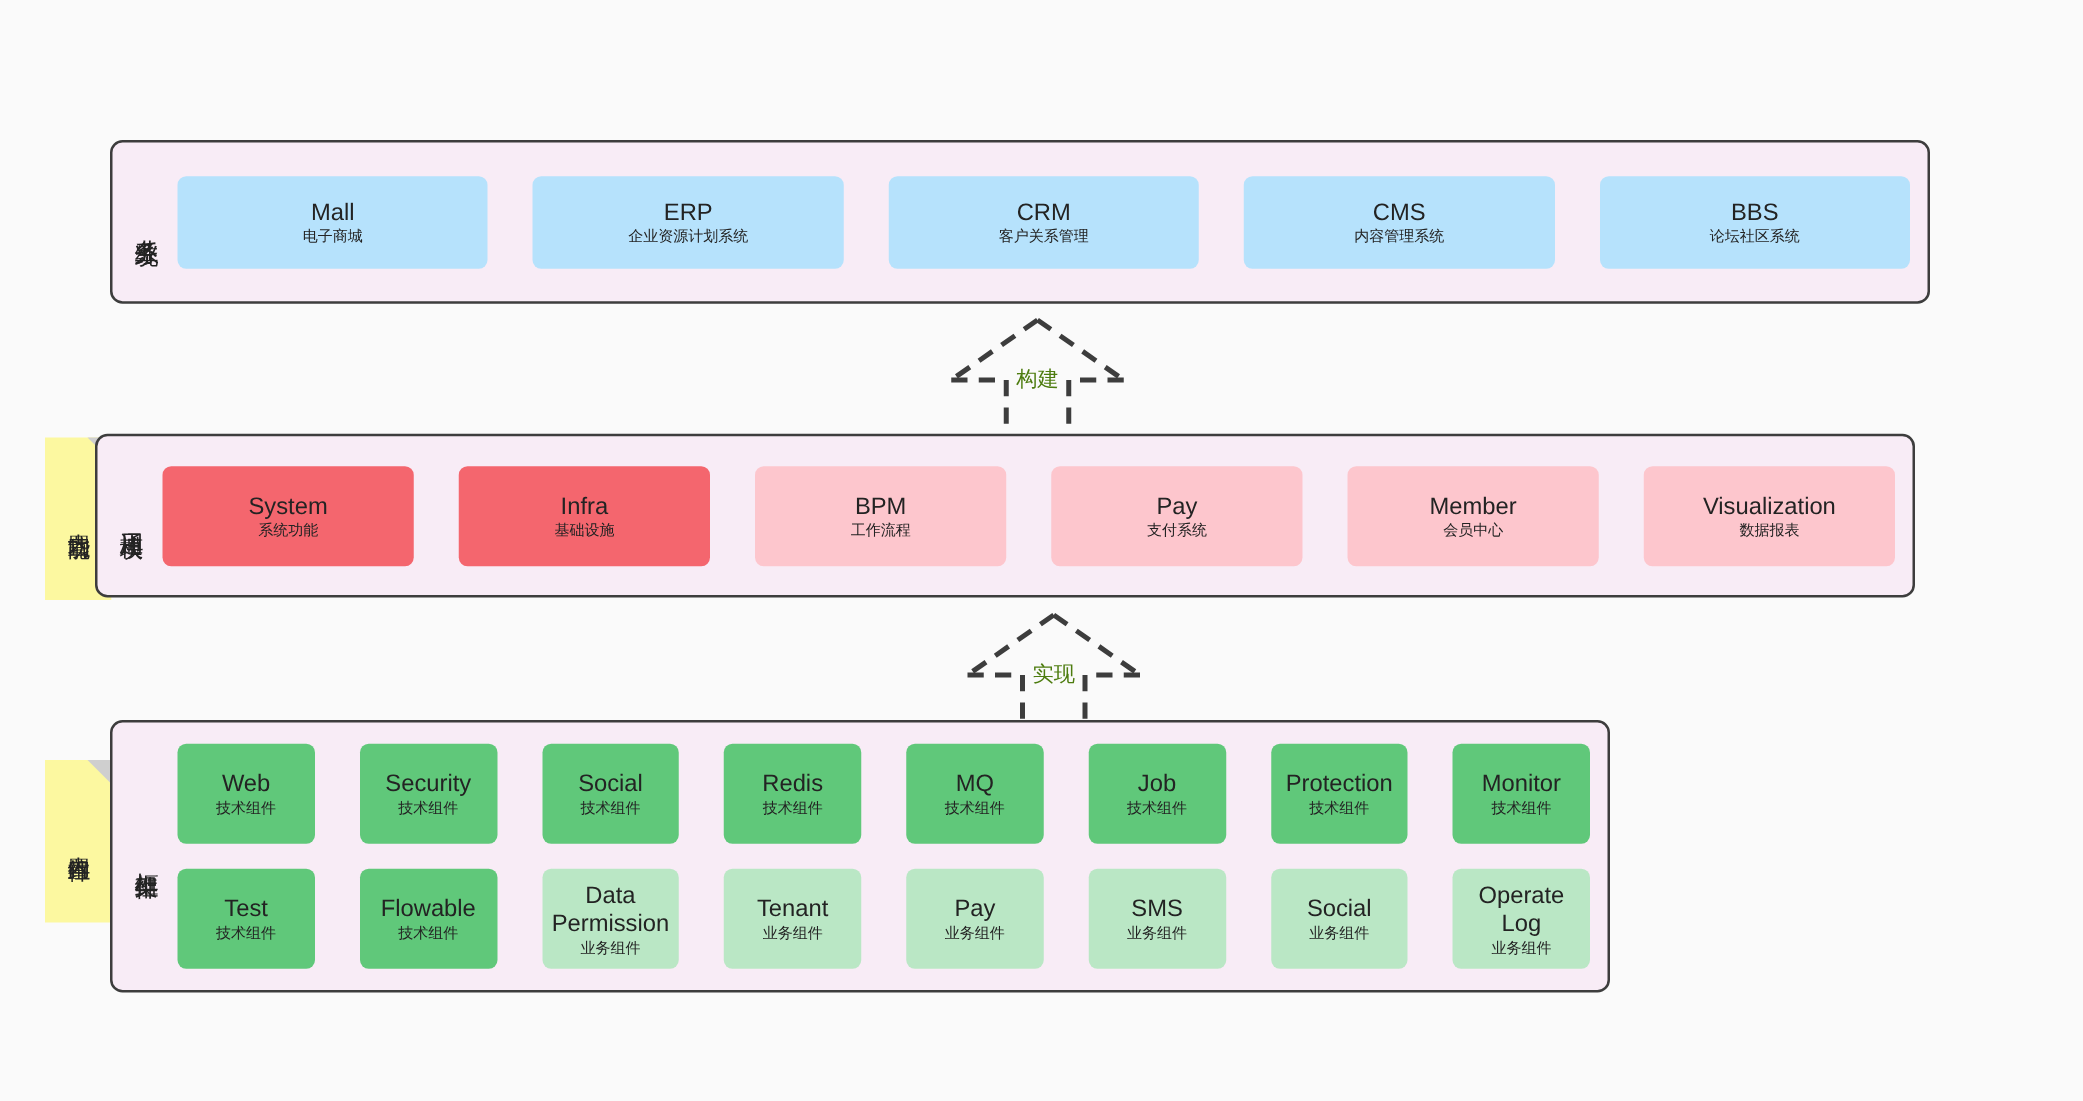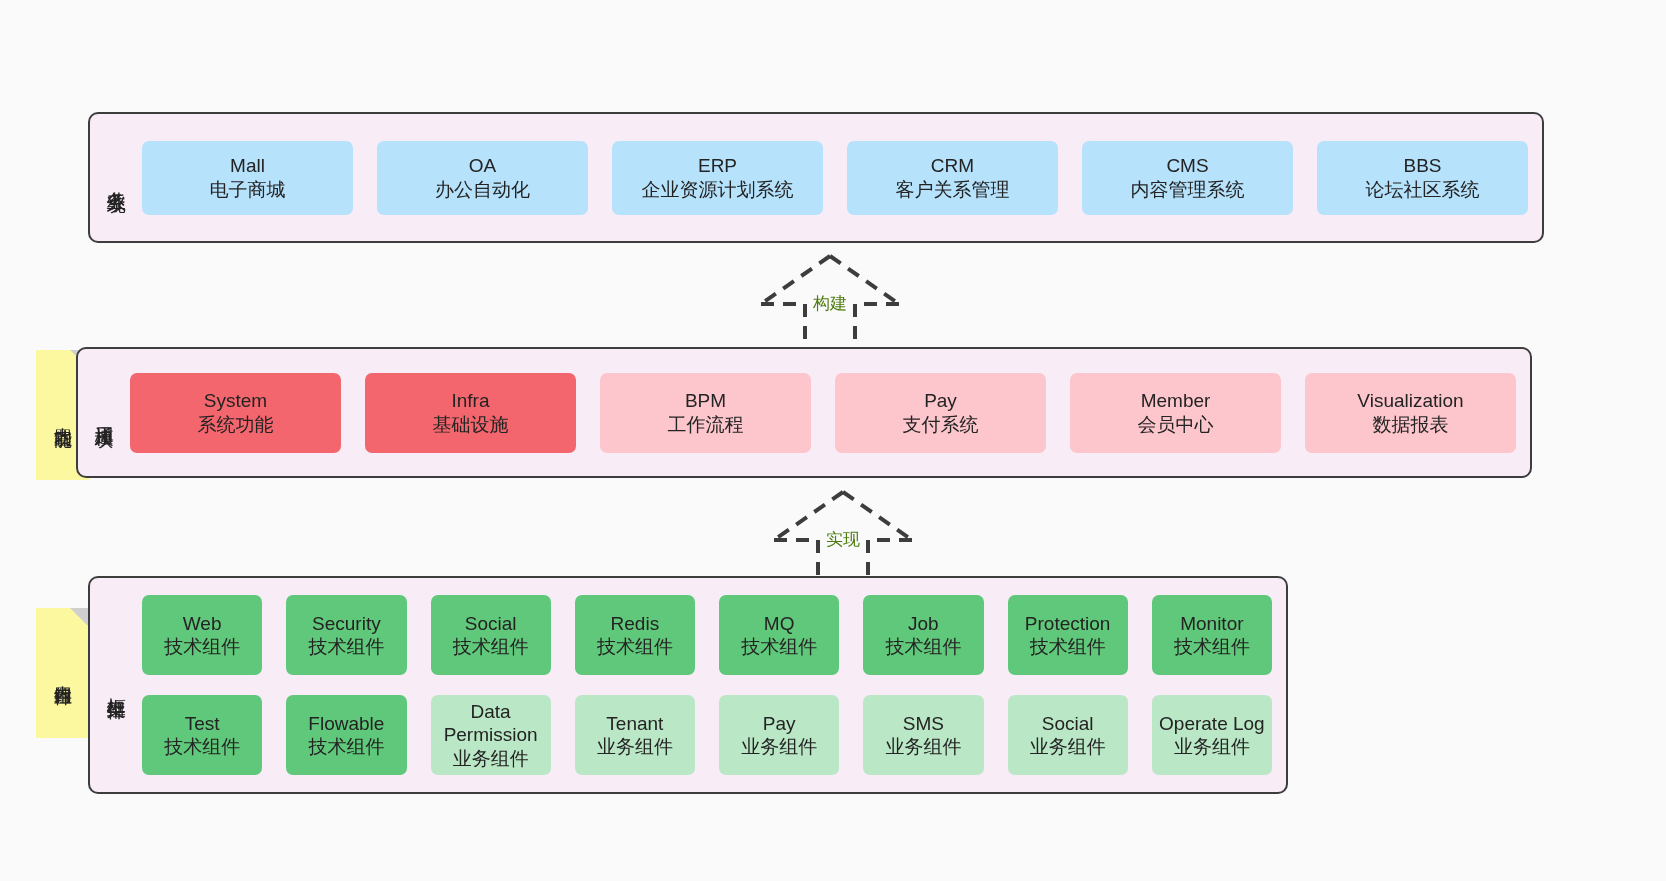--- a/index.html
+++ b/index.html
@@ -35,39 +35,39 @@
   }
   .layer-body {
     flex: 1 1 auto;
     display: flex;
     flex-direction: column;
     justify-content: center;
     padding: 0 14px 0 0;
   }
   .row {
     display: flex;
-    gap: 24px;
+    gap: 36px;
   }
   .row + .row { margin-top: 20px; }
 
   
   .node {
     flex: 1 1 0;
     border-radius: 7px;
     display: flex;
     flex-direction: column;
     align-items: center;
     justify-content: center;
     text-align: center;
     color: #232323;
     line-height: 1.22;
     padding: 4px 6px;
   }
   .node .en { font-size: 19px; }
-  .node .cn { font-size: 19px; }
+  .node .cn { font-size: 12px; }
 
   .n-blue  { background: #b6e2fc; }
   .n-red   { background: #f4666e; }
   .n-pink  { background: #fdc6cd; }
   .n-green { background: #60c87a; }
   .n-lgreen{ background: #bae7c5; }
 
   
   #layer-business { left: 88px;  top: 112px; width: 1456px; height: 131px; }
   #layer-business .node { height: 74px; }
@@ -126,24 +126,20 @@
 
 <div id="stage">
 
   <div class="layer" id="layer-business">
     <div class="layer-title">业务系统</div>
     <div class="layer-body">
       <div class="row">
         <div class="node n-blue">
           <span class="en">Mall</span>
           <span class="cn">电子商城</span>
-        </div>
-        <div class="node n-blue">
-          <span class="en">OA</span>
-          <span class="cn">办公自动化</span>
         </div>
         <div class="node n-blue">
           <span class="en">ERP</span>
           <span class="cn">企业资源计划系统</span>
         </div>
         <div class="node n-blue">
           <span class="en">CRM</span>
           <span class="cn">客户关系管理</span>
         </div>
         <div class="node n-blue">

